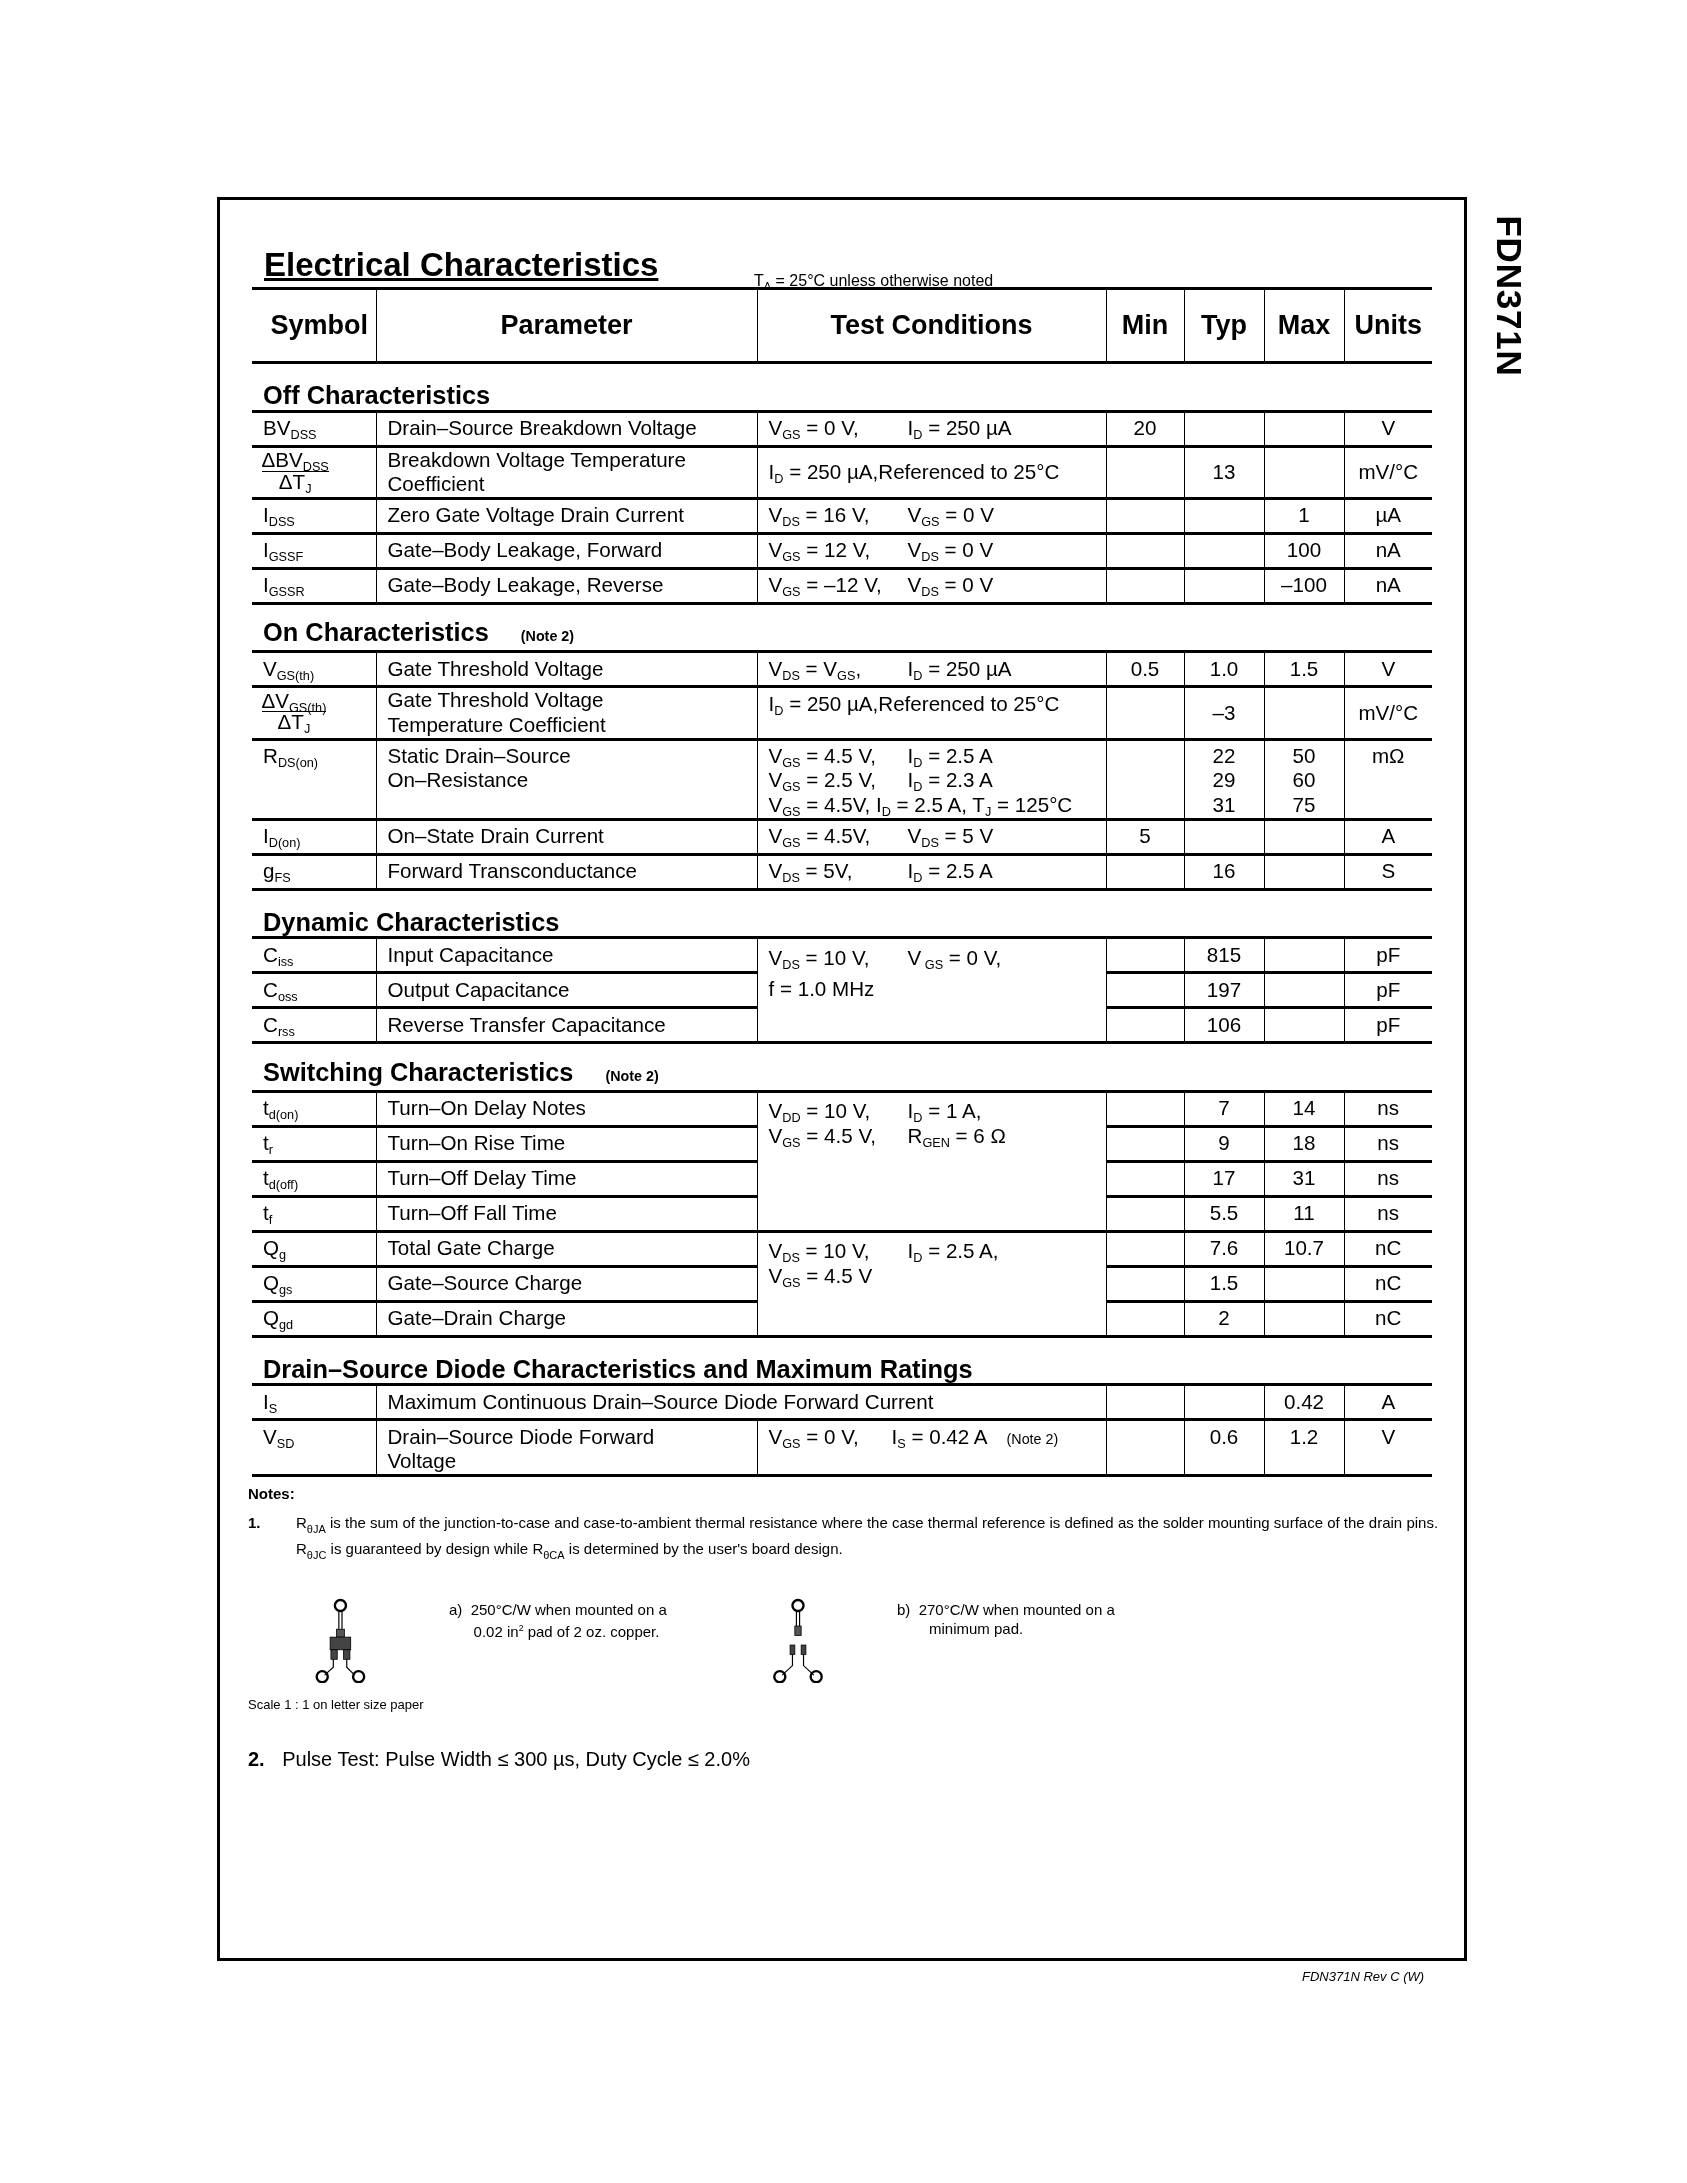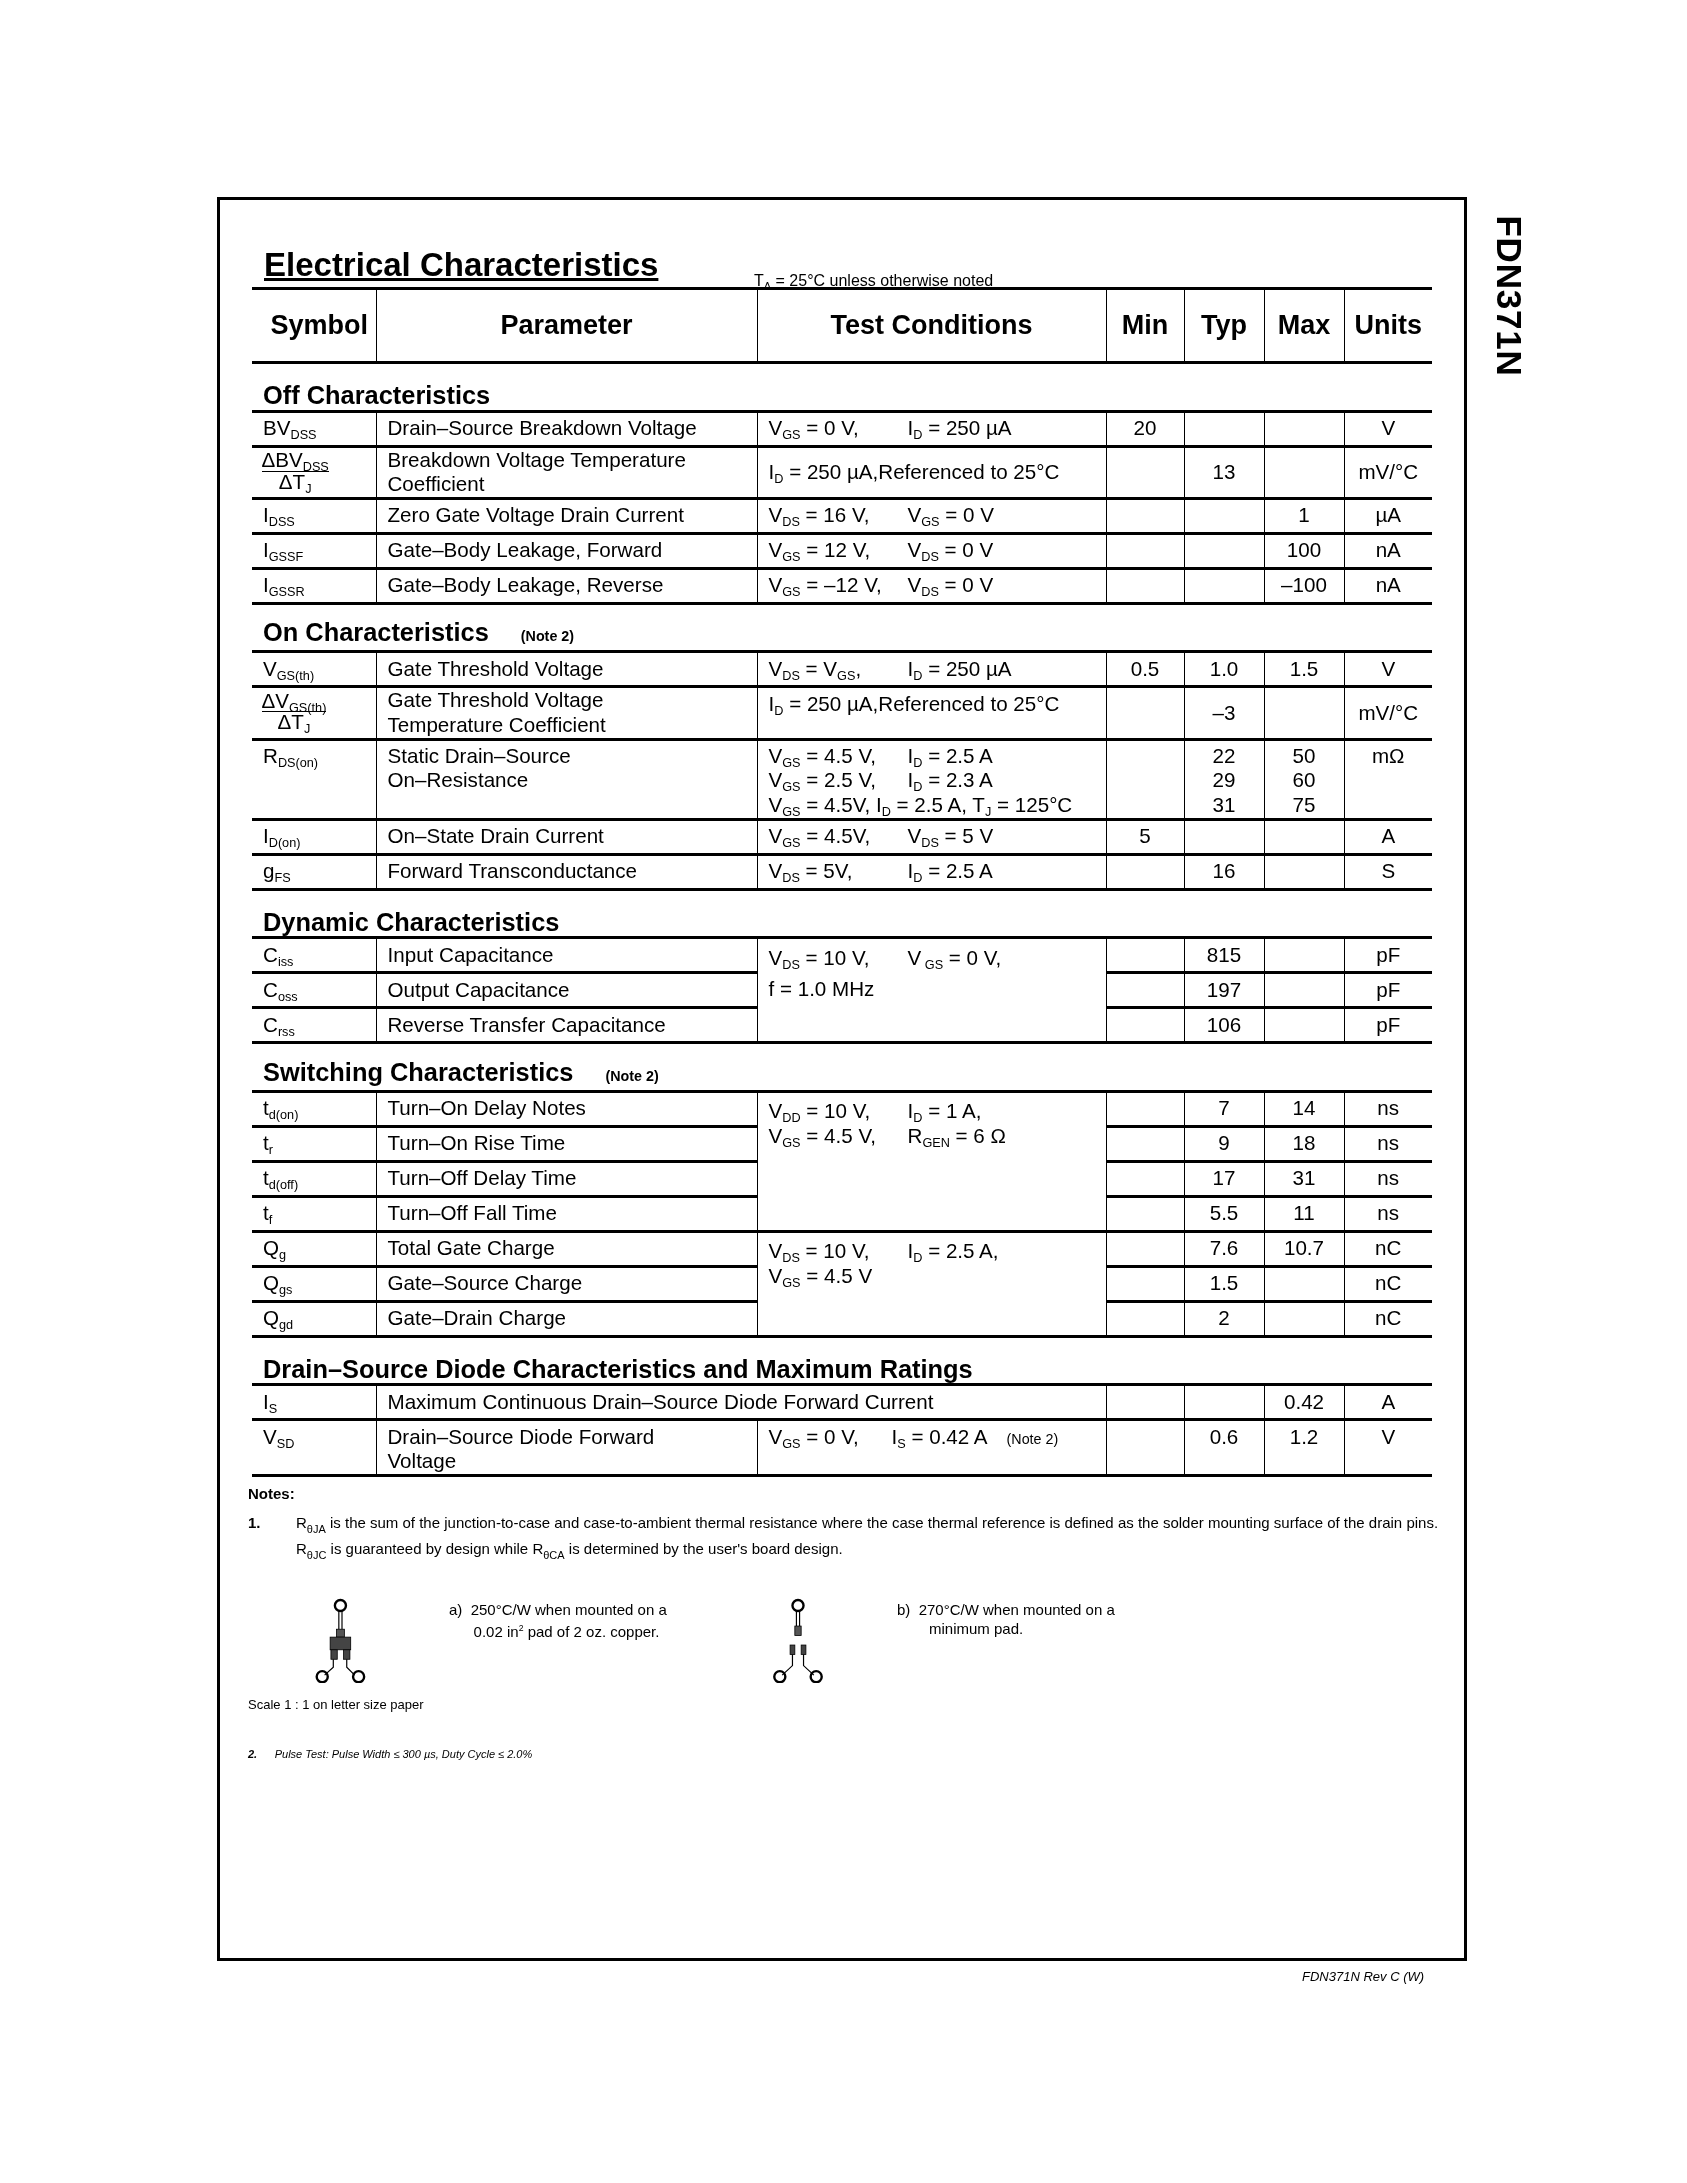--- a/index.html
+++ b/index.html
@@ -29,21 +29,21 @@
   .small-note { font-size:14.3px; margin-left:19px; }
   .notes { position:absolute; left:248px; top:1485px; width:1191px; font-size:15px; }
   .notes .nt { font-weight:bold; font-size:15px; }
   .notes .n1 { position:absolute; left:0; top:25.4px; width:1191px; line-height:25.4px; }
   .notes .n1 .num { position:absolute; left:0; font-weight:bold; }
   .notes .n1 .txt { margin-left:48px; display:block; }
   .notes sub { font-size:11px; vertical-align:-4.8px; }
   .fp { position:absolute; }
   .fp-text { position:absolute; font-size:15px; line-height:19px; }
   .scale { position:absolute; left:248px; top:1697px; font-size:13px; }
-  .note2 { position:absolute; left:248px; top:1748px; font-size:11px;font-style:italic; }
+  .note2 { position:absolute; left:248px; top:1748px; font-size:20px; }
   .note2 .num { font-weight:bold; margin-right:17.5px; }
   .footer { position:absolute; left:1302px; top:1969px; font-size:13px;font-style:italic; }
 </style>
 </head>
 <body>
 
 <div class="frame"></div>
 
 <div class="side-title">
     <span>FDN371N</span>

